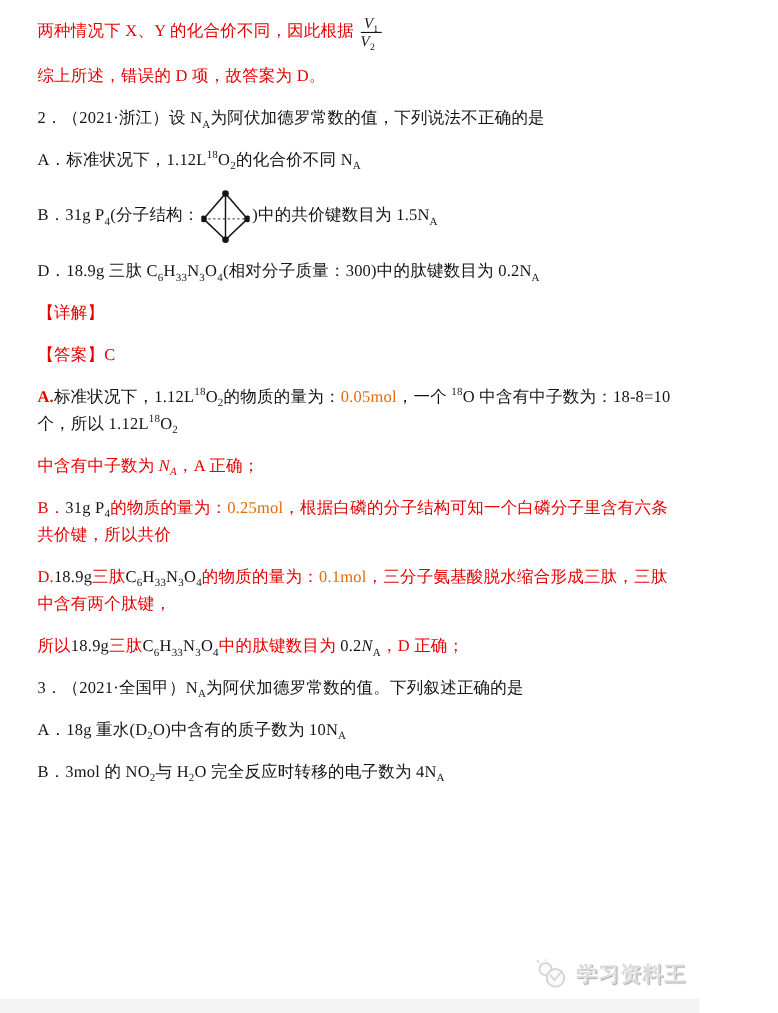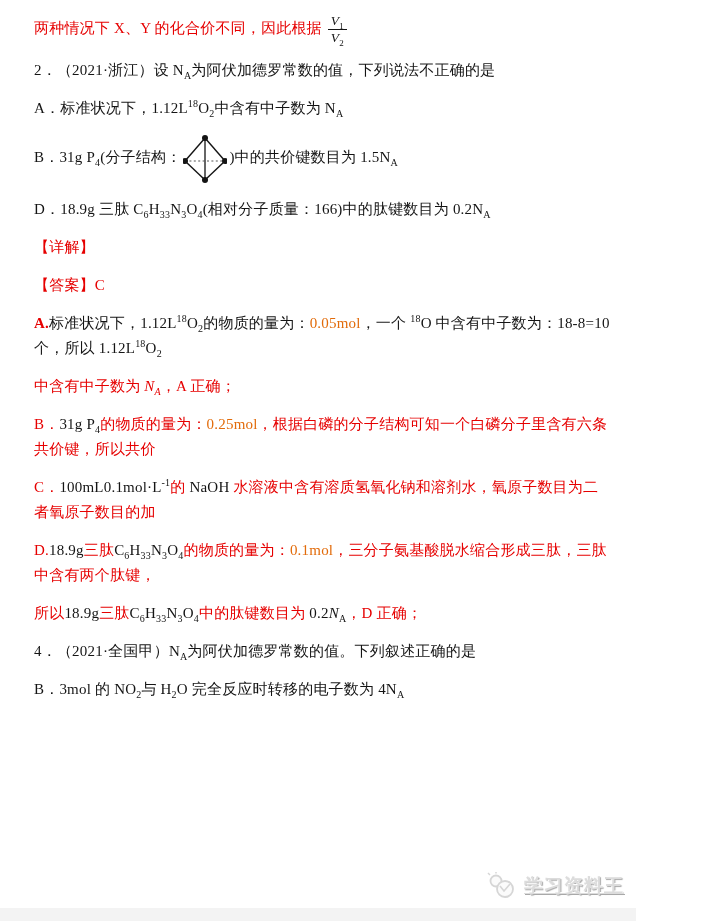--- a/index.html
+++ b/index.html
@@ -13,72 +13,72 @@
   }
   .doc{padding:14px 24px 0 34px;font-size:15px;}
   .line{margin:0 0 13px 0;line-height:25px;letter-spacing:.2px;}
   .line sub,.line sup{font-size:10px;line-height:0;}
   .c-r{color:var(--red);}
   .c-o{color:var(--orange);}
   .c-k{color:var(--ink);}
   .it{font-style:italic;}
   .bd{font-weight:bold;}
   .frac{
-    display:inline-block;text-align:center;vertical-align:middle;
+    display:inline-block;vertical-align:middle;
     margin:0 6px;line-height:1.05;font-size:13.5px;font-style:italic;
   }
   .frac-num{display:block;border-bottom:1.3px solid #141414;padding:0 3px 1px 3px;}
   .frac-den{display:block;padding-top:1px;}
   .frac sub{font-size:9px;font-style:normal;}
   .inline-icon{display:inline-block;vertical-align:middle;margin:0 2px;line-height:0;}
   .watermark{
     position:absolute;right:12px;bottom:22px;
     display:flex;align-items:center;gap:5px;
     font-family:"Liberation Sans","DejaVu Sans",sans-serif;
     font-weight:bold;font-size:19px;letter-spacing:1px;
     color:#dcdcdc;
     text-shadow:-1px -1px 0 #ffffff,1px 1px 1px #a9a9a9;
     user-select:none;
-    text-decoration:underline;
   }
   .bottom-band{
     position:absolute;left:0;bottom:0;width:707px;height:13px;
     background:#f3f3f3;
   }
 </style>
 </head>
 <body>
 
 <div class="page" style="background: rgb(255, 255, 255);">
   <div class="doc" id="doc">
       <p class="line"><span class="c-r">两种情况下 X、Y 的化合价不同，因此根据</span><span class="frac c-k"><span class="frac-num">V<sub>1</sub></span><span class="frac-den">V<sub>2</sub></span></span></p>
+      <p class="line"><span class="c-r">综上所述，错误的 D 项，故答案为 D。</span></p>
       <p class="line"><span class="c-k">2．（2021·浙江）设 N</span><sub class="c-k">A</sub><span class="c-k">为阿伏加德罗常数的值，下列说法不正确的是</span></p>
-      <p class="line"><span class="c-k">A．标准状况下，1.12L</span><sup class="c-k">18</sup><span class="c-k">O</span><sub class="c-k">2</sub><span class="c-k">中含有中子数为 N</span><sub class="c-k">A</sub></p>
+      <p class="line"><span class="c-k">A．标准状况下，1.12L</span><sup class="c-k">18</sup><span class="c-k">O</span><sub class="c-k">2</sub><span class="c-k">的化合价不同 N</span><sub class="c-k">A</sub></p>
       <p class="line"><span class="c-k">B．31g P</span><sub class="c-k">4</sub><span class="c-k">(分子结构：</span><span class="inline-icon"><svg width="44" height="50" viewBox="0 0 44 50">
             <line x1="22" y1="4" x2="42" y2="27" stroke="#141414" stroke-width="1.4"></line>
             <line x1="22" y1="4" x2="2" y2="27" stroke="#141414" stroke-width="1.4"></line>
             <line x1="2" y1="27" x2="22" y2="46" stroke="#141414" stroke-width="1.4"></line>
             <line x1="42" y1="27" x2="22" y2="46" stroke="#141414" stroke-width="1.4"></line>
             <line x1="22" y1="4" x2="22" y2="46" stroke="#141414" stroke-width="1.3"></line>
             <line x1="2" y1="27" x2="42" y2="27" stroke="#555" stroke-width="1.2" stroke-dasharray="2,2.4"></line>
             <circle cx="22" cy="4" r="3" fill="#141414"></circle>
             <circle cx="2" cy="27" r="3" fill="#141414"></circle>
             <circle cx="42" cy="27" r="3" fill="#141414"></circle>
             <circle cx="22" cy="46" r="3" fill="#141414"></circle>
           </svg></span><span class="c-k">)中的共价键数目为 1.5N</span><sub class="c-k">A</sub></p>
-      <p class="line"><span class="c-k">D．18.9g 三肽 C</span><sub class="c-k">6</sub><span class="c-k">H</span><sub class="c-k">33</sub><span class="c-k">N</span><sub class="c-k">3</sub><span class="c-k">O</span><sub class="c-k">4</sub><span class="c-k">(相对分子质量：166)中的肽键数目为 0.2N</span><sub class="c-k">A</sub></p>
+      <p class="line"><span class="c-k">D．18.9g 三肽 C</span><sub class="c-k">6</sub><span class="c-k">H</span><sub class="c-k">33</sub><span class="c-k">N</span><sub class="c-k">3</sub><span class="c-k">O</span><sub class="c-k">4</sub><span class="c-k">(相对分子质量：300)中的肽键数目为 0.2N</span><sub class="c-k">A</sub></p>
       <p class="line"><span class="c-r">【详解】</span></p>
       <p class="line"><span class="c-r">【答案】</span><span class="c-r">C</span></p>
       <p class="line"><span class="c-r bd">A.</span><span class="c-k">标准状况下，1.12L</span><sup class="c-k">18</sup><span class="c-k">O</span><sub class="c-k">2</sub><span class="c-k">的物质的量为：</span><span class="c-o">0.05mol</span><span class="c-k">，一个 </span><sup class="c-k">18</sup><span class="c-k">O 中含有中子数为：18-8=10 个，所以 1.12L</span><sup class="c-k">18</sup><span class="c-k">O</span><sub class="c-k">2</sub></p>
       <p class="line"><span class="c-r">中含有中子数为 </span><span class="c-r it">N</span><sub class="c-r it">A</sub><span class="c-r">，</span><span class="c-r">A 正确；</span></p>
       <p class="line"><span class="c-r">B．</span><span class="c-k">31g P</span><sub class="c-k">4</sub><span class="c-r">的物质的量为：</span><span class="c-o">0.25mol</span><span class="c-r">，根据白磷的分子结构可知一个白磷分子里含有六条共价键，所以共价</span></p>
-      <p class="line"><span class="c-r">C．</span><span class="c-k">100mL0.1mol·L</span><sup class="c-k">-1</sup><span class="c-r">的</span><span class="c-k"> NaOH </span><span class="c-r">水溶液中含有溶质氢氧化钠和溶剂水，氧原子数目为二者氧原子数目的加</span></p>
       <p class="line"><span class="c-r">D.</span><span class="c-k">18.9g</span><span class="c-r">三肽</span><span class="c-k">C</span><sub class="c-k">6</sub><span class="c-k">H</span><sub class="c-k">33</sub><span class="c-k">N</span><sub class="c-k">3</sub><span class="c-k">O</span><sub class="c-k">4</sub><span class="c-r">的物质的量为：</span><span class="c-o">0.1mol</span><span class="c-r">，三分子氨基酸脱水缩合形成三肽，三肽中含有两个肽键，</span></p>
       <p class="line"><span class="c-r">所以</span><span class="c-k">18.9g</span><span class="c-r">三肽</span><span class="c-k">C</span><sub class="c-k">6</sub><span class="c-k">H</span><sub class="c-k">33</sub><span class="c-k">N</span><sub class="c-k">3</sub><span class="c-k">O</span><sub class="c-k">4</sub><span class="c-r">中的肽键数目为 </span><span class="c-k">0.2</span><span class="c-k it">N</span><sub class="c-k">A</sub><span class="c-r">，D 正确；</span></p>
-      <p class="line"><span class="c-k">4．（2021·全国甲）N</span><sub class="c-k">A</sub><span class="c-k">为阿伏加德罗常数的值。下列叙述正确的是</span></p>
+      <p class="line"><span class="c-k">3．（2021·全国甲）N</span><sub class="c-k">A</sub><span class="c-k">为阿伏加德罗常数的值。下列叙述正确的是</span></p>
+      <p class="line"><span class="c-k">A．18g 重水(D</span><sub class="c-k">2</sub><span class="c-k">O)中含有的质子数为 10N</span><sub class="c-k">A</sub></p>
       <p class="line"><span class="c-k">B．3mol 的 NO</span><sub class="c-k">2</sub><span class="c-k">与 H</span><sub class="c-k">2</sub><span class="c-k">O 完全反应时转移的电子数为 4N</span><sub class="c-k">A</sub></p>
     </div>
 
   <div class="watermark">
     <span class="inline-icon">
       <svg width="30" height="27" viewBox="0 0 30 27">
         <circle cx="9" cy="9" r="5.5" fill="#fbfbfb" stroke="#d6d6d6" stroke-width="1.8"></circle>
         <circle cx="18" cy="17" r="8" fill="#fbfbfb" stroke="#d6d6d6" stroke-width="1.8"></circle>
         <line x1="3" y1="3" x2="1" y2="1" stroke="#d6d6d6" stroke-width="1.5"></line>
         <line x1="9" y1="1.5" x2="9" y2="0" stroke="#d6d6d6" stroke-width="1.5"></line>

